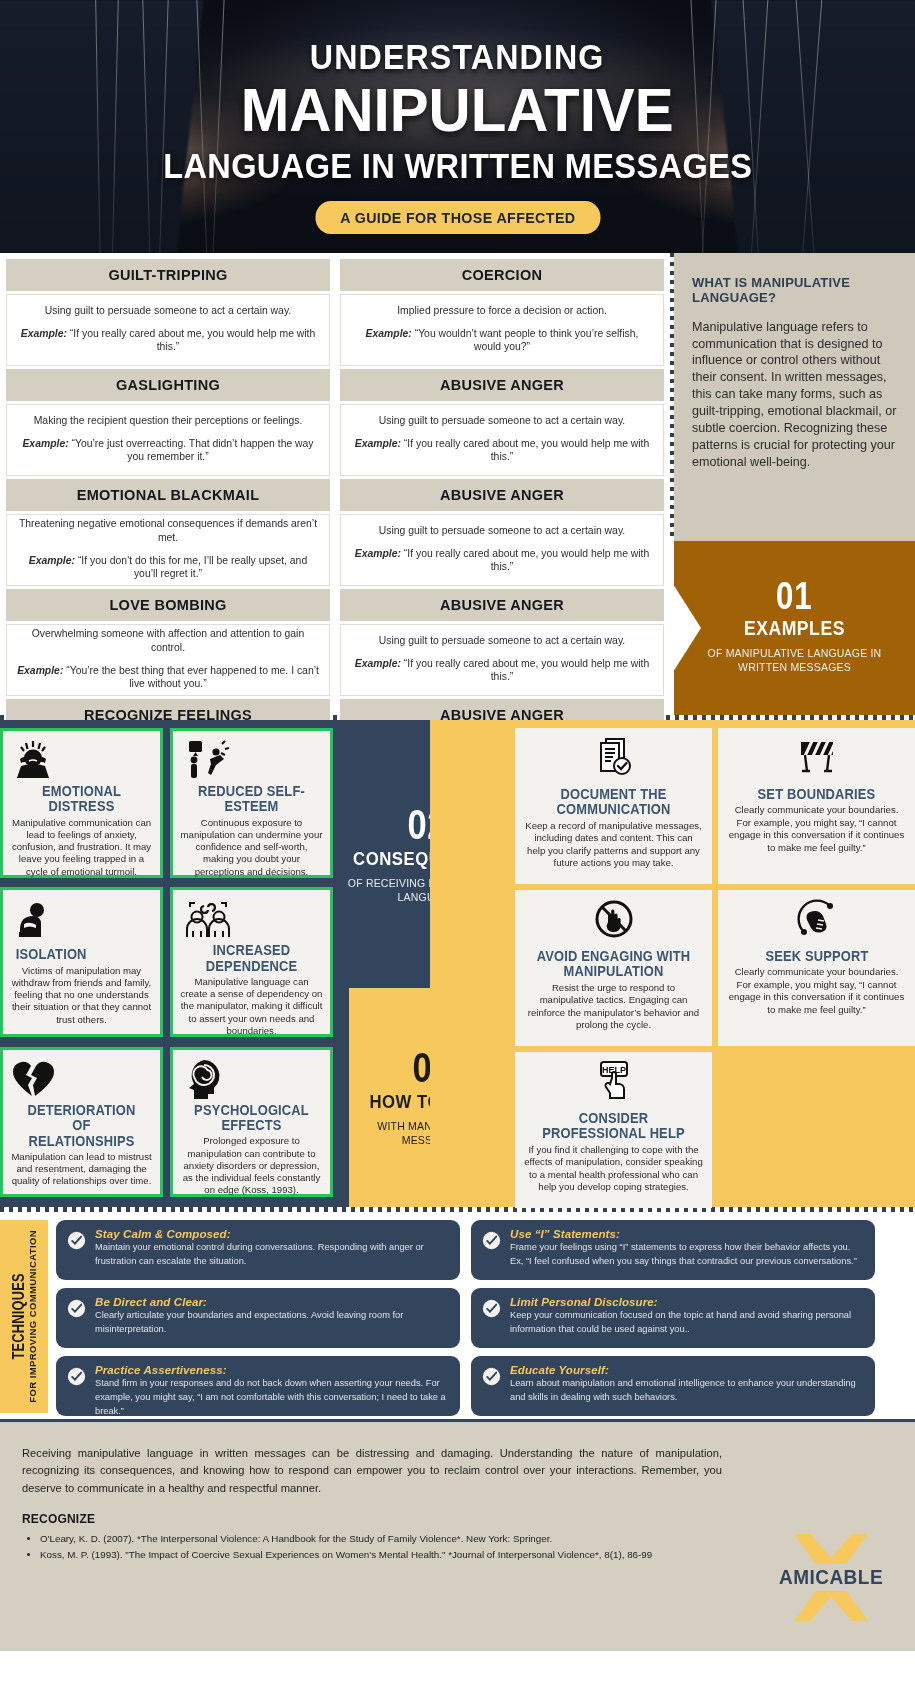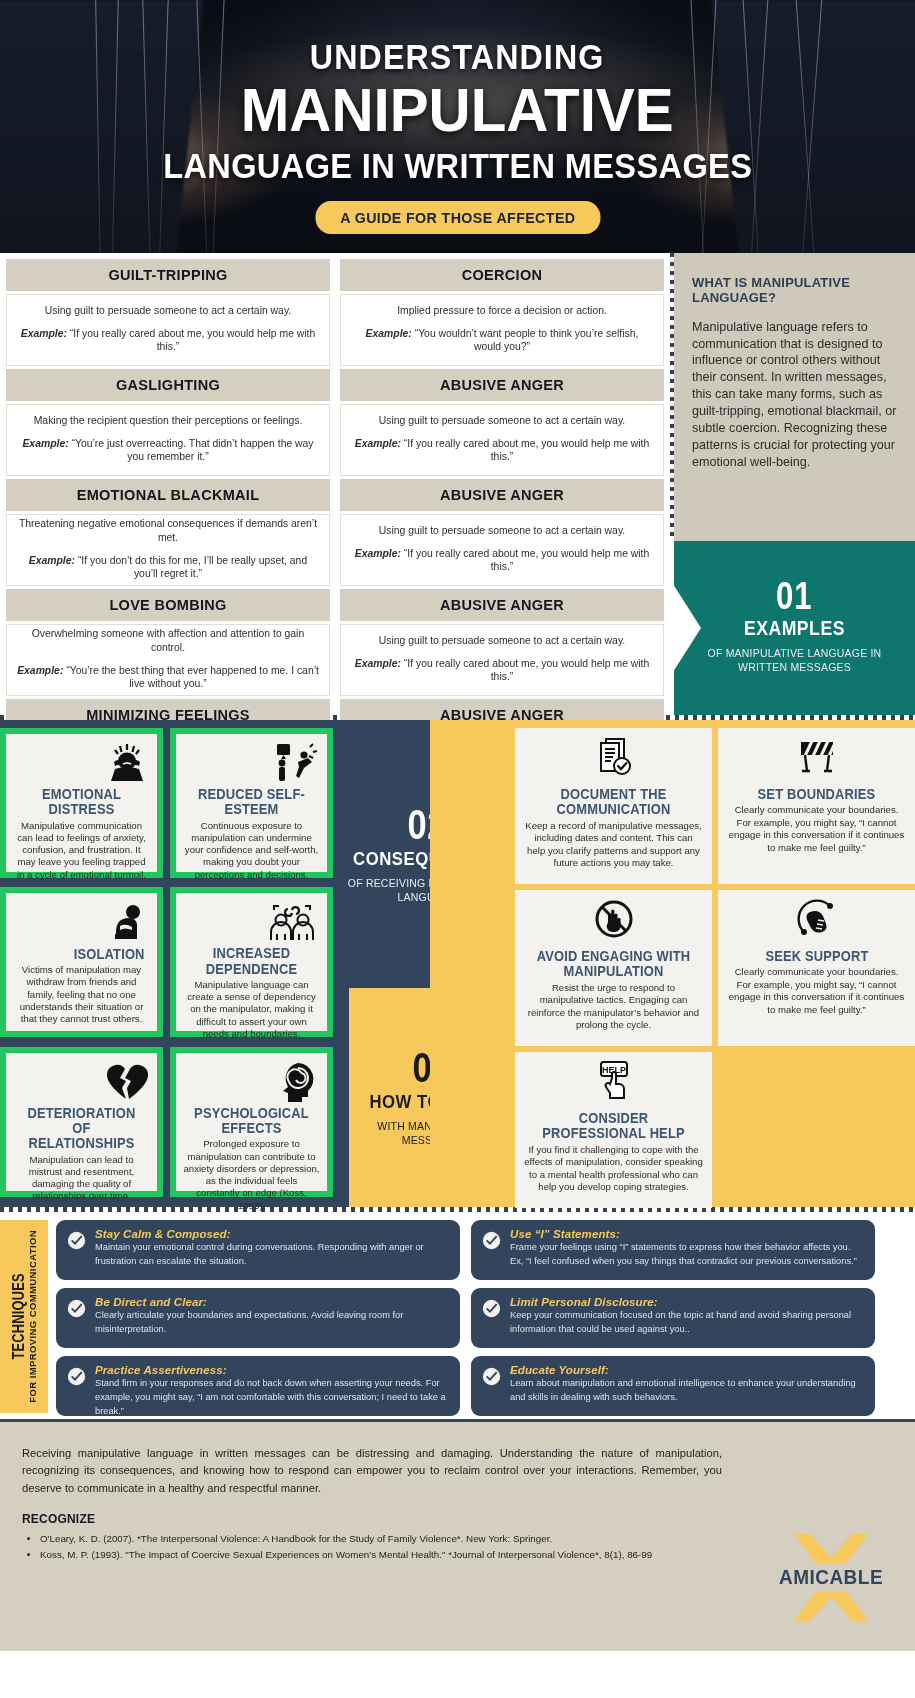--- a/index.html
+++ b/index.html
@@ -93,21 +93,21 @@
   }
   .aside-h {
     font-weight:bold; font-size:13px; line-height:1.18; color:#2f3f52;
     letter-spacing:.2px;
   }
   .aside-p {
     margin-top:13px; font-size:12.6px; line-height:1.34; color:#2c2c2c;
   }
   .aside-bot {
     position:absolute; left:4px; top:288px; right:0; bottom:0;
-    background:#0f766e; color:#fff;
+    background:#a16207; color:#fff;
     display:flex; flex-direction:column; align-items:center; justify-content:center;
     text-align:center; padding:10px 14px 14px;
   }
   .aside-arrow {
     position:absolute; left:-1px; top:50%; transform:translateY(-50%);
     width:0; height:0;
     border-top:44px solid transparent; border-bottom:44px solid transparent;
     border-left:28px solid #fff;
   }
   .num-big { font-size:38px; font-weight:bold; letter-spacing:1px; line-height:1; transform:scaleX(.82); }
@@ -119,22 +119,22 @@
     width:915px; height:5px;
     background-image:linear-gradient(90deg,#33414f 50%, transparent 0);
     background-size:9px 5px;
   }
 
   
   .sec2 { position:relative; width:915px; height:487px; display:flex; }
   .cons-left { width:430px; background:#33455c; padding:8px 6px 8px 0; display:flex; }
   .cards6 { width:340px; display:flex; flex-wrap:wrap; gap:7px; padding-left:0; }
   .c6 {
-    width:163px; height:150px; background:#f3f2ee; border:6px solid #22c55e;
-    display:flex; flex-direction:column; align-items:flex-end; padding:8px 7px 6px;
+    width:163px; height:150px; background:#f3f2ee; border:3px solid #22c55e;
+    display:flex; flex-direction:column; align-items:flex-start; padding:8px 7px 6px;
     text-align:center;
   }
   .c6 .ico { height:46px; display:flex; align-items:center; justify-content:center; }
   .c6 h4 {
     font-size:15px; font-weight:bold; color:#3c5570; letter-spacing:.2px;
     line-height:1.02; transform:scaleX(.86); margin:2px 0 3px;
   }
   .c6 p { font-size:9.6px; line-height:1.28; color:#2c2c2c; }
   .mid-col { position:absolute; left:340px; top:0; width:175px; height:487px; }
   .mid-02 {
@@ -254,21 +254,21 @@
       <div class="tbl-head">EMOTIONAL BLACKMAIL</div>
       <div class="tbl-body">
         <div class="tbl-desc">Threatening negative emotional consequences if demands aren’t met.</div>
         <div class="tbl-ex"><b>Example:</b> <span>“If you don’t do this for me, I’ll be really upset, and you’ll regret it.”</span></div>
       </div>
       <div class="tbl-head">LOVE BOMBING</div>
       <div class="tbl-body">
         <div class="tbl-desc">Overwhelming someone with affection and attention to gain control.</div>
         <div class="tbl-ex"><b>Example:</b> <span>“You’re the best thing that ever happened to me. I can’t live without you.”</span></div>
       </div>
-      <div class="tbl-head">MINIMIZING FEELINGS</div>
+      <div class="tbl-head">RECOGNIZE FEELINGS</div>
       <div class="tbl-body">
         <div class="tbl-desc">Dismissing the recipient’s emotions to maintain control.</div>
         <div class="tbl-ex"><b>Example:</b> <span>“You’re too sensitive; you always make a big deal out of nothing.”</span></div>
       </div>
     </div>
 
     <div class="tbl-col">
       <div class="tbl-head">COERCION</div>
       <div class="tbl-body">
         <div class="tbl-desc">Implied pressure to force a decision or action.</div>

